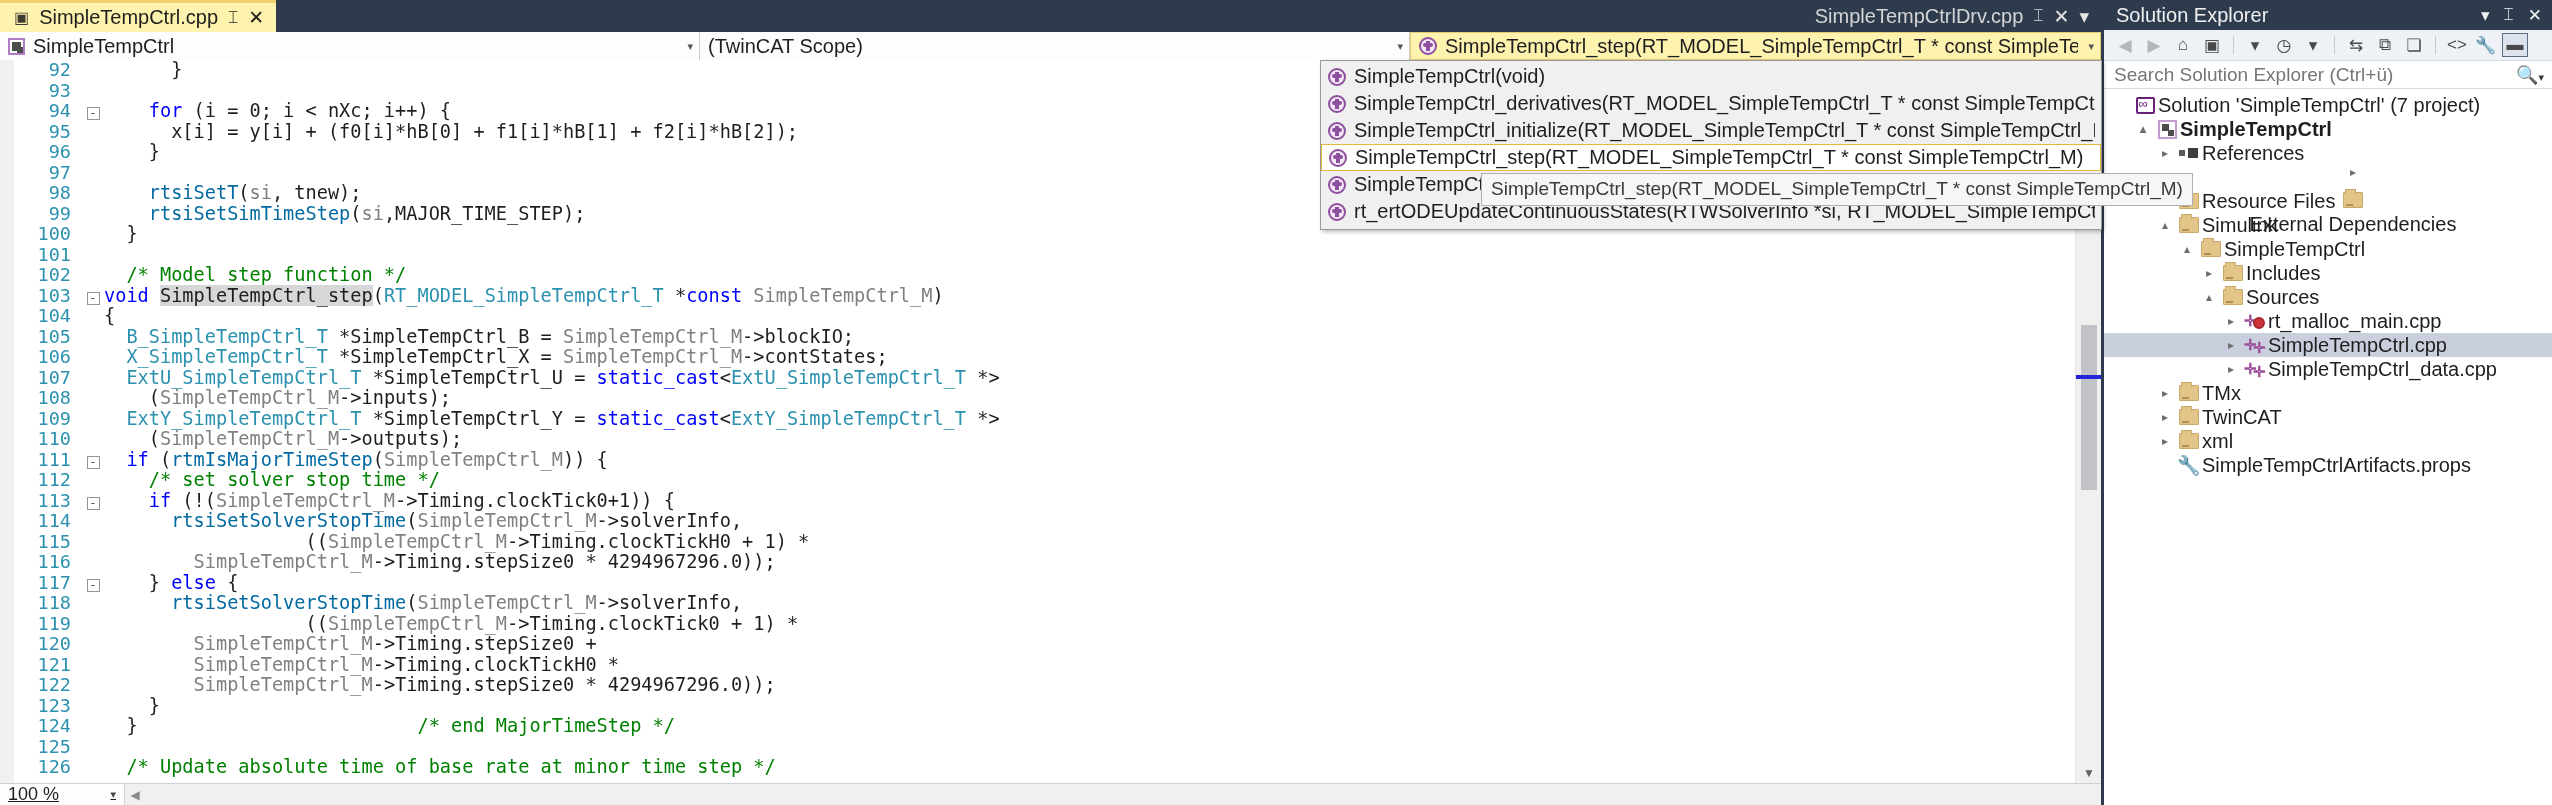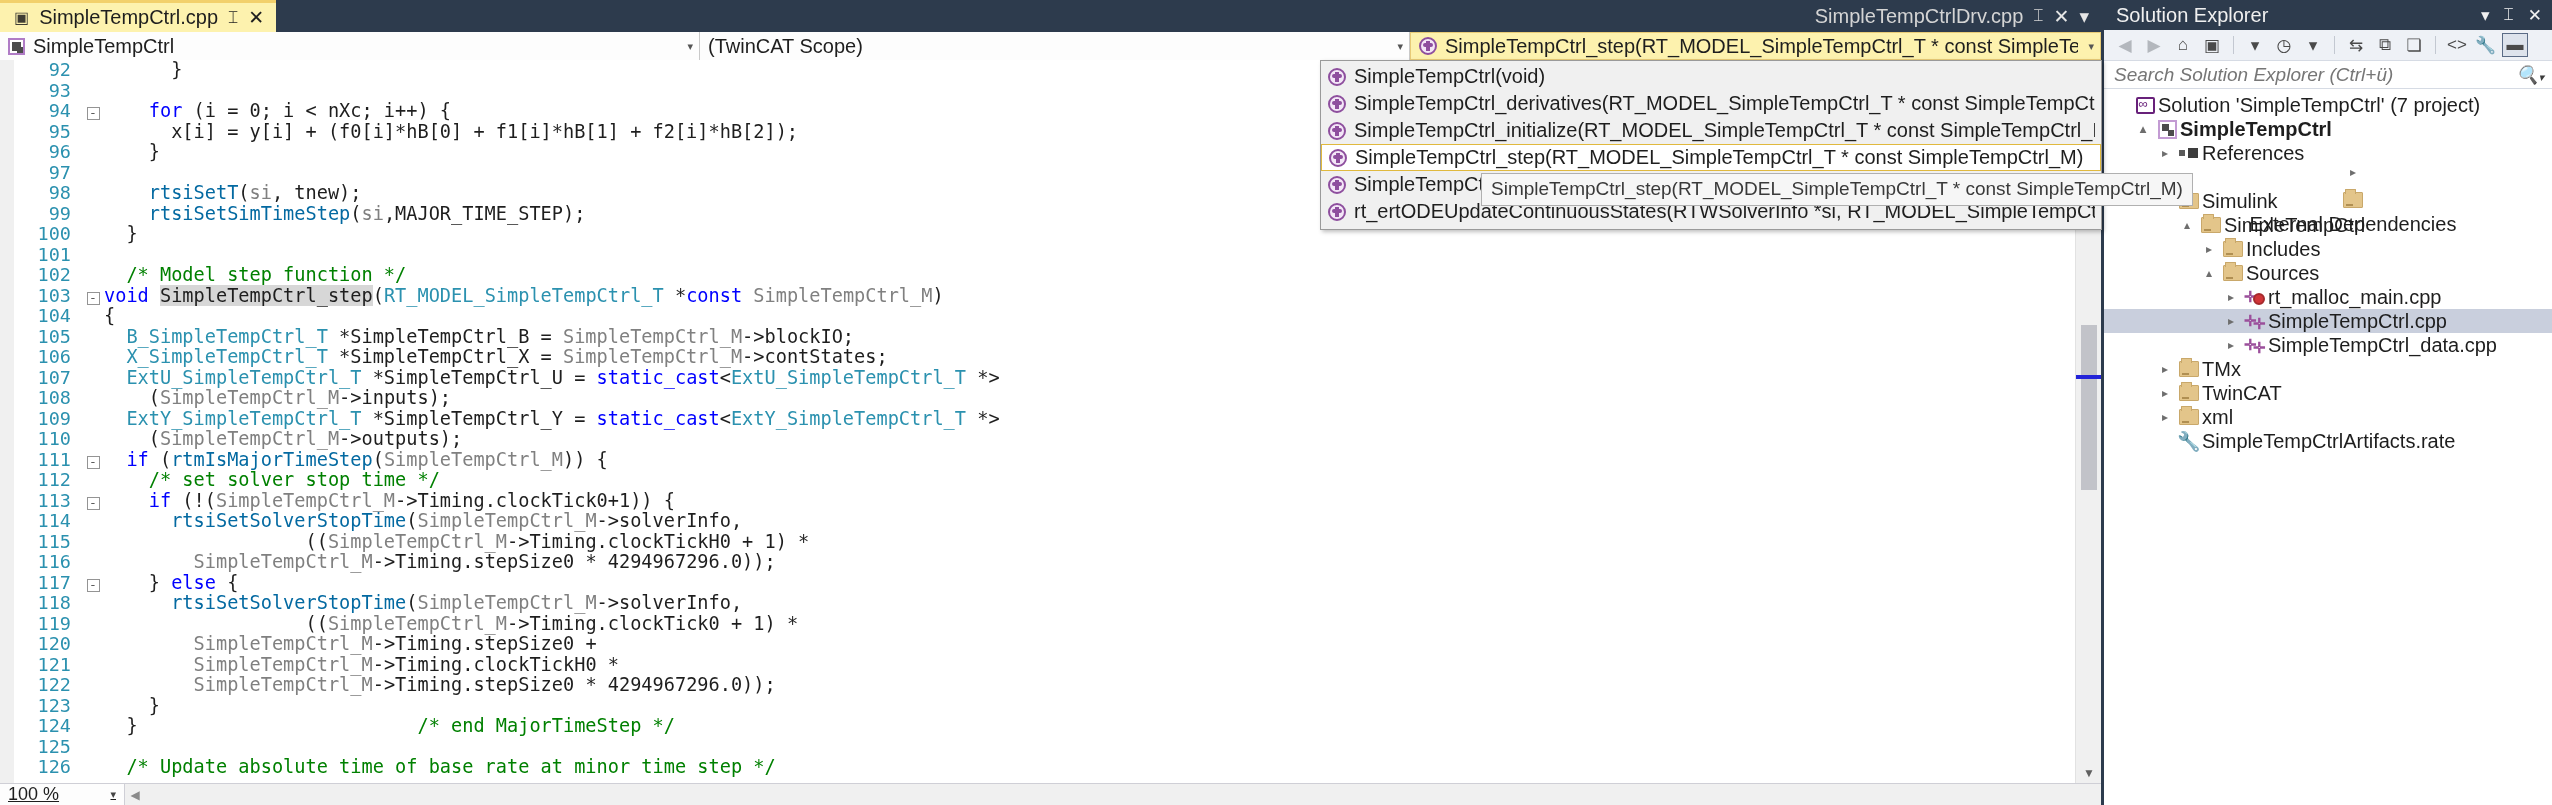--- a/index.html
+++ b/index.html
@@ -201,21 +201,21 @@
   .tb-ico{
     width:26px;height:24px;display:flex;align-items:center;justify-content:center;
     font-size:17px; color:#4a4a4a;
   }
   .tb-ico.disabled{ color:#b3b7bd; }
   .tb-ico.boxed{ border:1px solid #5a6b86; background:#dde3ec; }
   .tb-sep{ width:1px;height:18px;background:#c3c8d1;margin:0 5px; }
   .se-search{
     height:28px; background:#fff; border-bottom:1px solid #d6dbe4;
     display:flex; align-items:center; padding:0 8px 0 10px;
-    font-size:19px; color:#767676;font-style:italic;
+    font-size:19px; color:#767676;
   }
   .se-search .sicon{ margin-left:auto; color:#3b3b3b; font-size:18px; }
   .se-tree{ background:#fff; height:calc(805px - 30px - 31px - 28px); padding-top:4px;}
   .tr{
     display:flex; align-items:center; height:24px; font-size:20px; color:#1e1e1e;
     white-space:nowrap;
   }
   .tr.sel{ background:#c9cfdd; }
   .tr .exp{
     width:22px; flex:0 0 22px; text-align:center; font-size:12px; color:#6e6e6e;
@@ -404,20 +404,27 @@
         <span>References</span>
       </div>
       <div class="tr" style="padding-left: 50px; flex-direction: column;">
         <span class="exp">▸</span>
         <span class="ico">
           <span class="folder"></span>
         </span>
         <span>External Dependencies</span>
       </div>
       <div class="tr" style="padding-left: 50px;">
+        <span class="exp">▸</span>
+        <span class="ico">
+          <span class="folder"></span>
+        </span>
+        <span>Resource Files</span>
+      </div>
+      <div class="tr" style="padding-left: 50px;">
         <span class="exp">▴</span>
         <span class="ico">
           <span class="folder"></span>
         </span>
         <span>Simulink</span>
       </div>
       <div class="tr" style="padding-left: 72px;">
         <span class="exp">▴</span>
         <span class="ico">
           <span class="folder"></span>
@@ -487,16 +494,16 @@
         <span class="ico">
           <span class="folder"></span>
         </span>
         <span>xml</span>
       </div>
       <div class="tr" style="padding-left: 50px;">
         <span class="exp"></span>
         <span class="ico">
           <span class="wrench">🔧</span>
         </span>
-        <span>SimpleTempCtrlArtifacts.rate</span>
+        <span>SimpleTempCtrlArtifacts.props</span>
       </div>
     </div>
 </div>
 
 </body></html>

